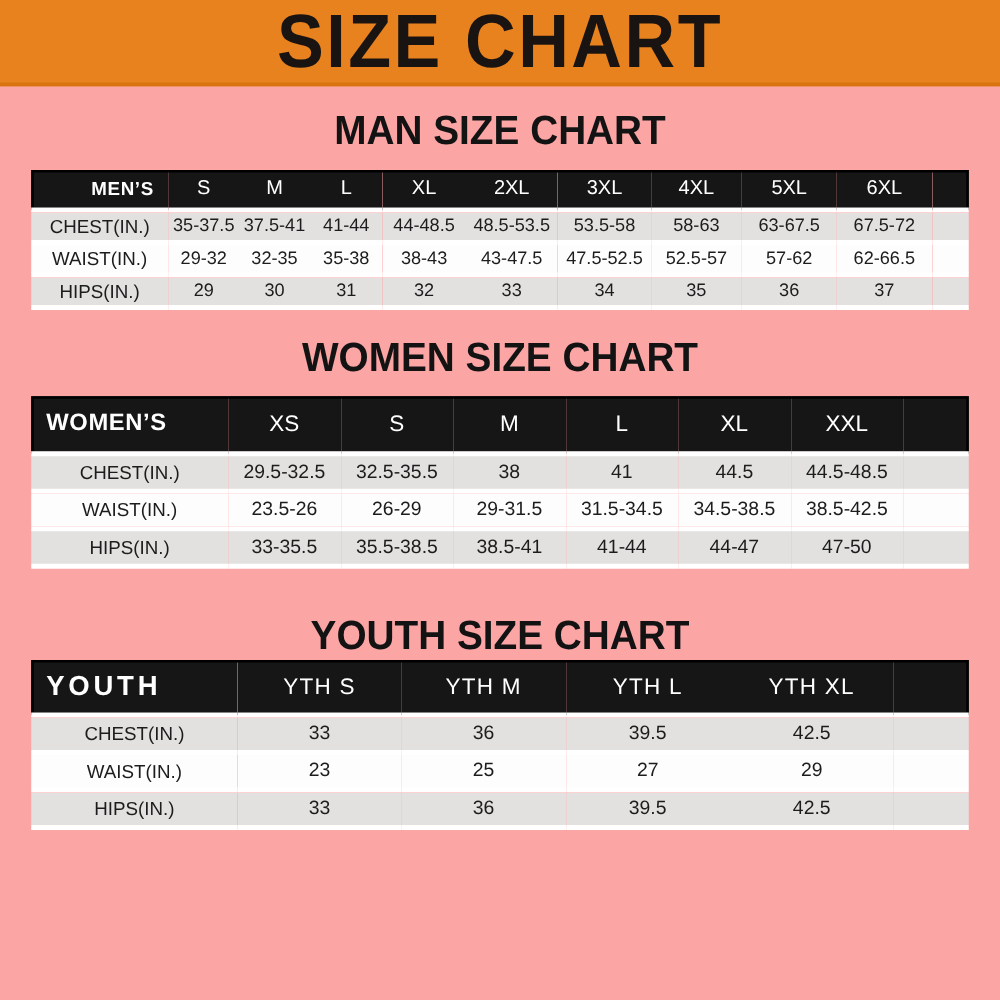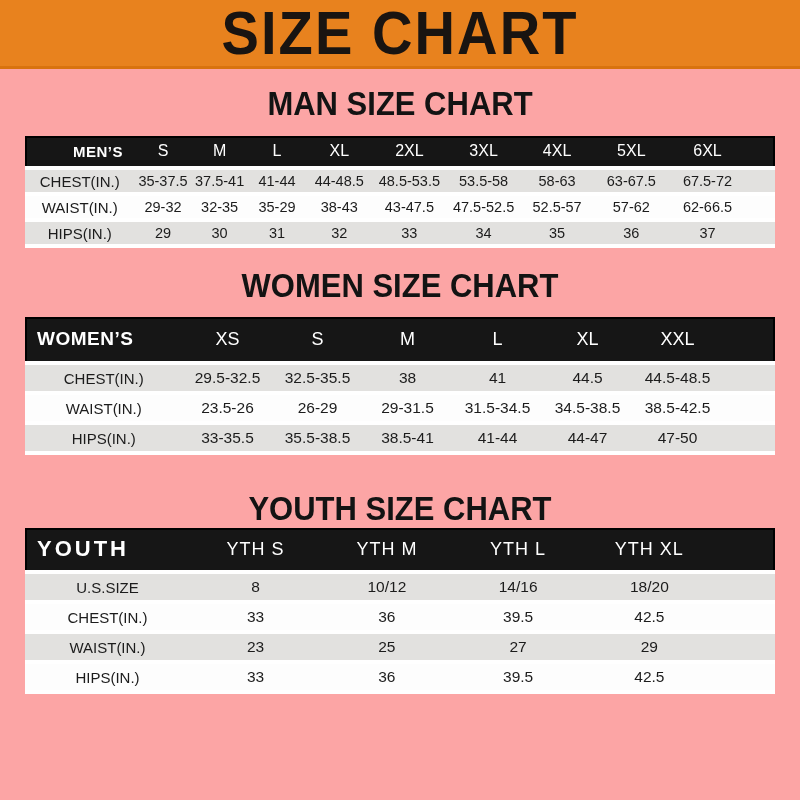--- a/index.html
+++ b/index.html
@@ -133,21 +133,21 @@
             <td>53.5-58</td>
             <td>58-63</td>
             <td>63-67.5</td>
             <td>67.5-72</td>
             <td></td>
           </tr>
           <tr>
             <td class="row-label">WAIST(IN.)</td>
             <td>29-32</td>
             <td>32-35</td>
-            <td>35-29</td>
+            <td>35-38</td>
             <td>38-43</td>
             <td>43-47.5</td>
             <td>47.5-52.5</td>
             <td>52.5-57</td>
             <td>57-62</td>
             <td>62-66.5</td>
             <td></td>
           </tr>
           <tr>
             <td class="row-label">HIPS(IN.)</td>
@@ -242,28 +242,20 @@
             <th class="hdr-label">YOUTH</th>
             <th>YTH S</th>
             <th>YTH M</th>
             <th>YTH L</th>
             <th>YTH XL</th>
             <th></th>
           </tr>
         </thead>
       <tbody>
           <tr>
-            <td class="row-label">U.S.SIZE</td>
-            <td>8</td>
-            <td>10/12</td>
-            <td>14/16</td>
-            <td>18/20</td>
-            <td></td>
-          </tr>
-          <tr>
             <td class="row-label">CHEST(IN.)</td>
             <td>33</td>
             <td>36</td>
             <td>39.5</td>
             <td>42.5</td>
             <td></td>
           </tr>
           <tr>
             <td class="row-label">WAIST(IN.)</td>
             <td>23</td>

